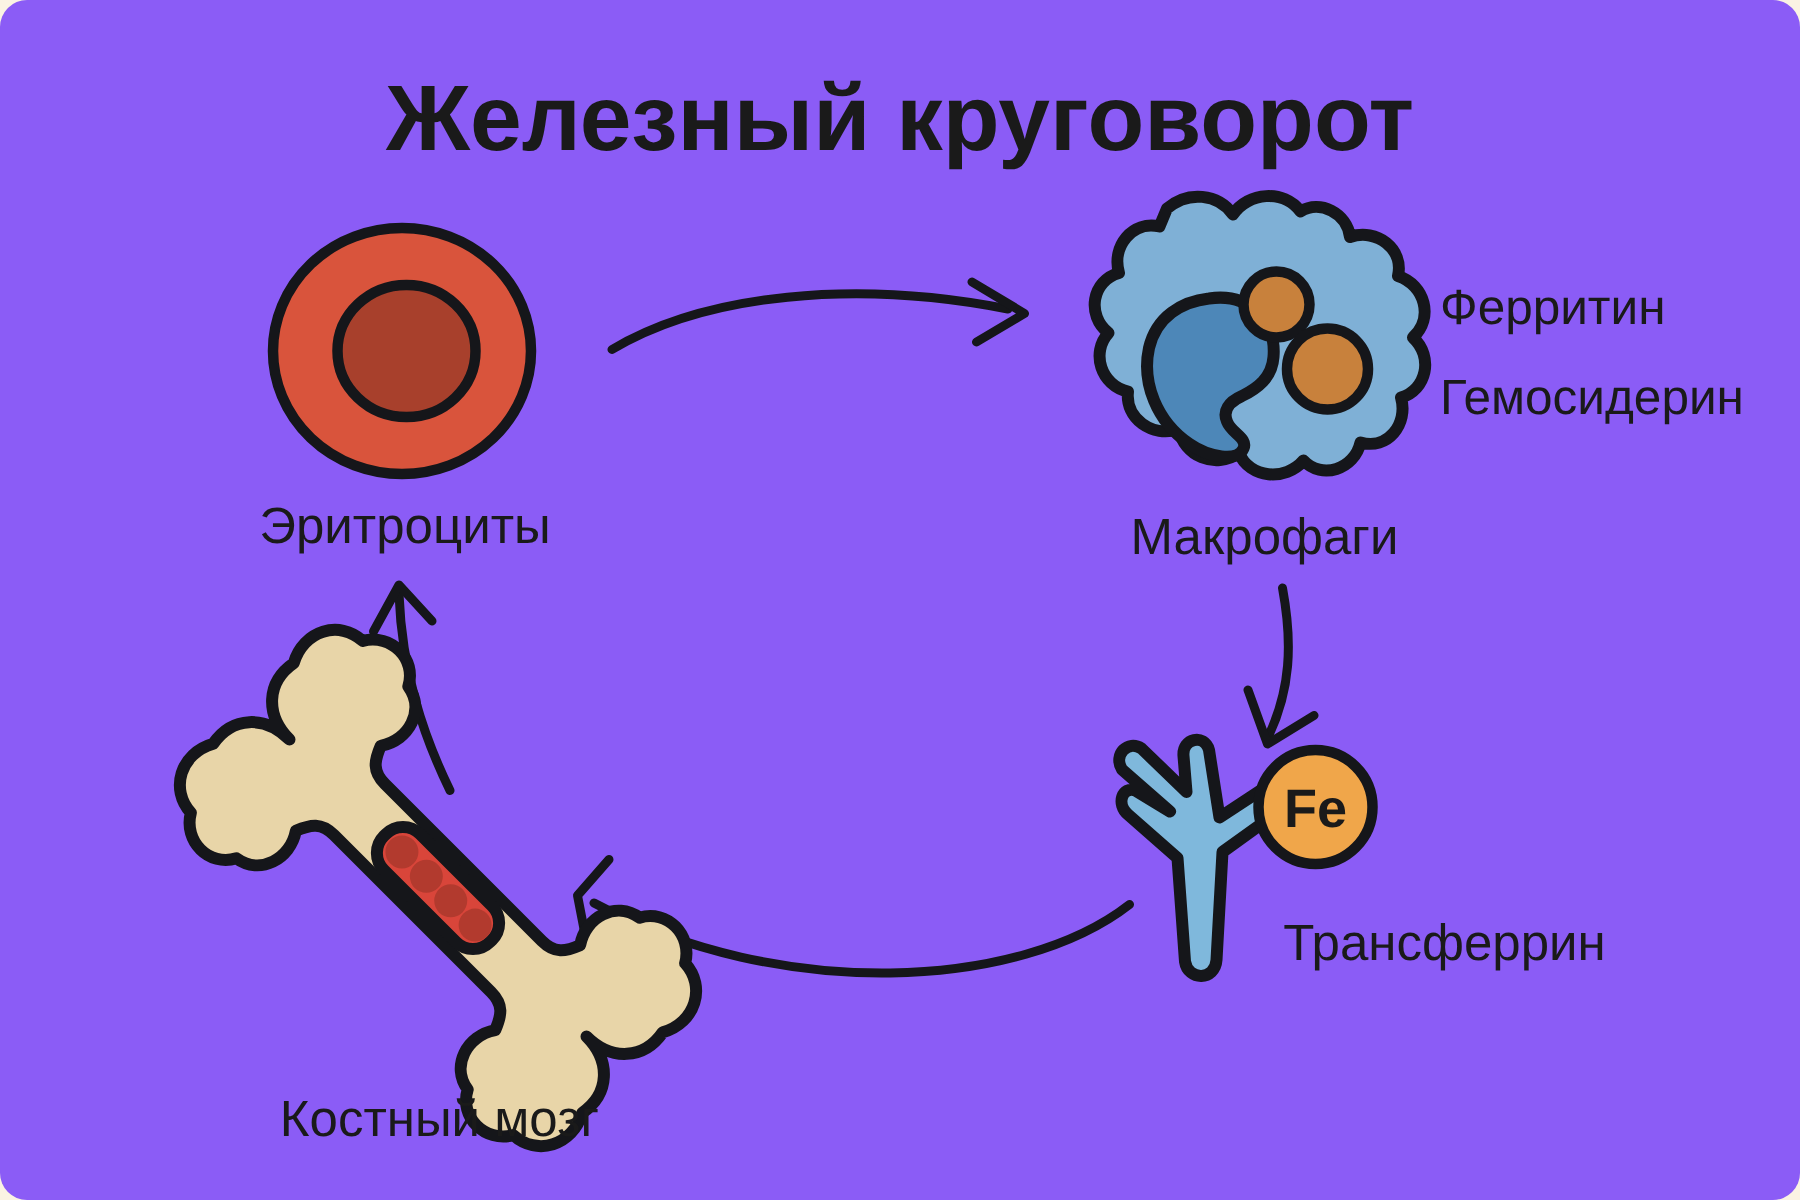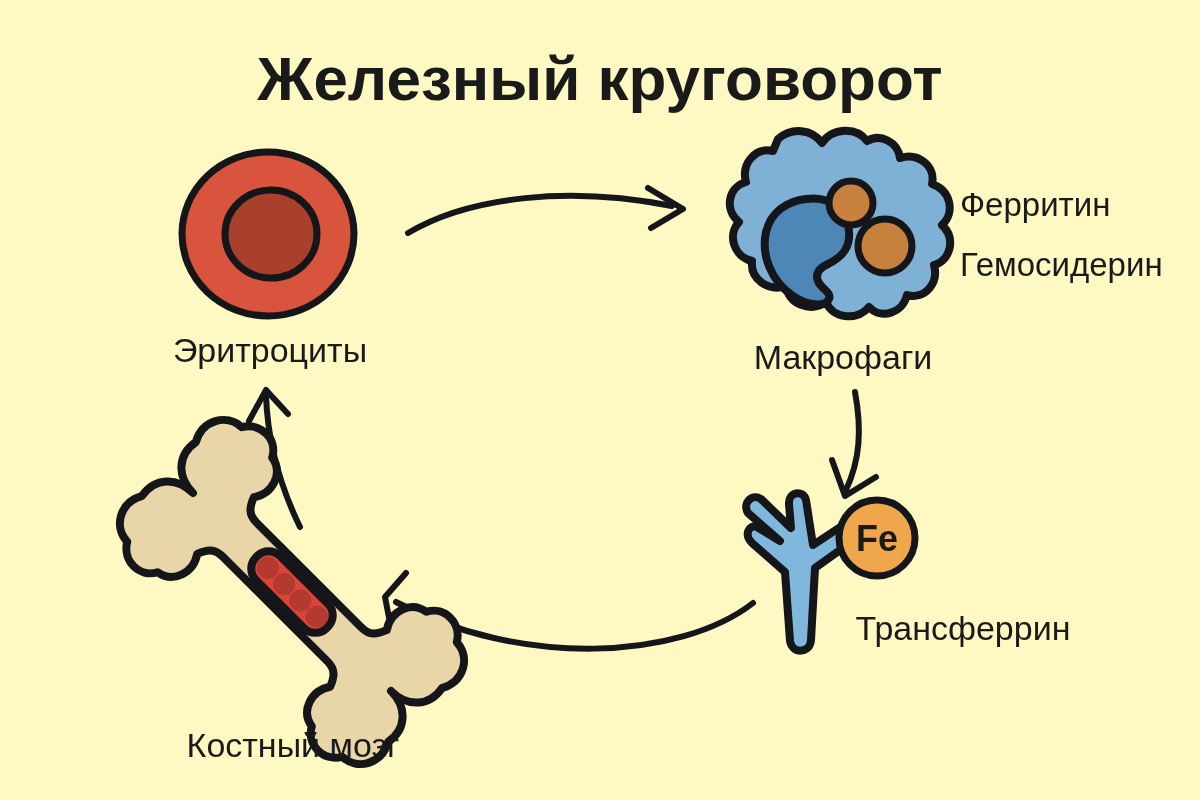--- a/index.html
+++ b/index.html
@@ -10,21 +10,22 @@
   body {
     width: 1200px;
     height: 800px;
     overflow: hidden;
     font-family: "Liberation Sans", sans-serif;
   }
   #stage {
     position: relative;
     width: 1200px;
     height: 800px;
-    background: #fef9c3;
+    background: #8b5cf6;
+    border-radius: 18px;
   }
   #diagram {
     position: absolute;
     left: 0;
     top: 0;
     width: 1200px;
     height: 800px;
   }
   .title-text {
     font-family: "Liberation Sans", sans-serif;

